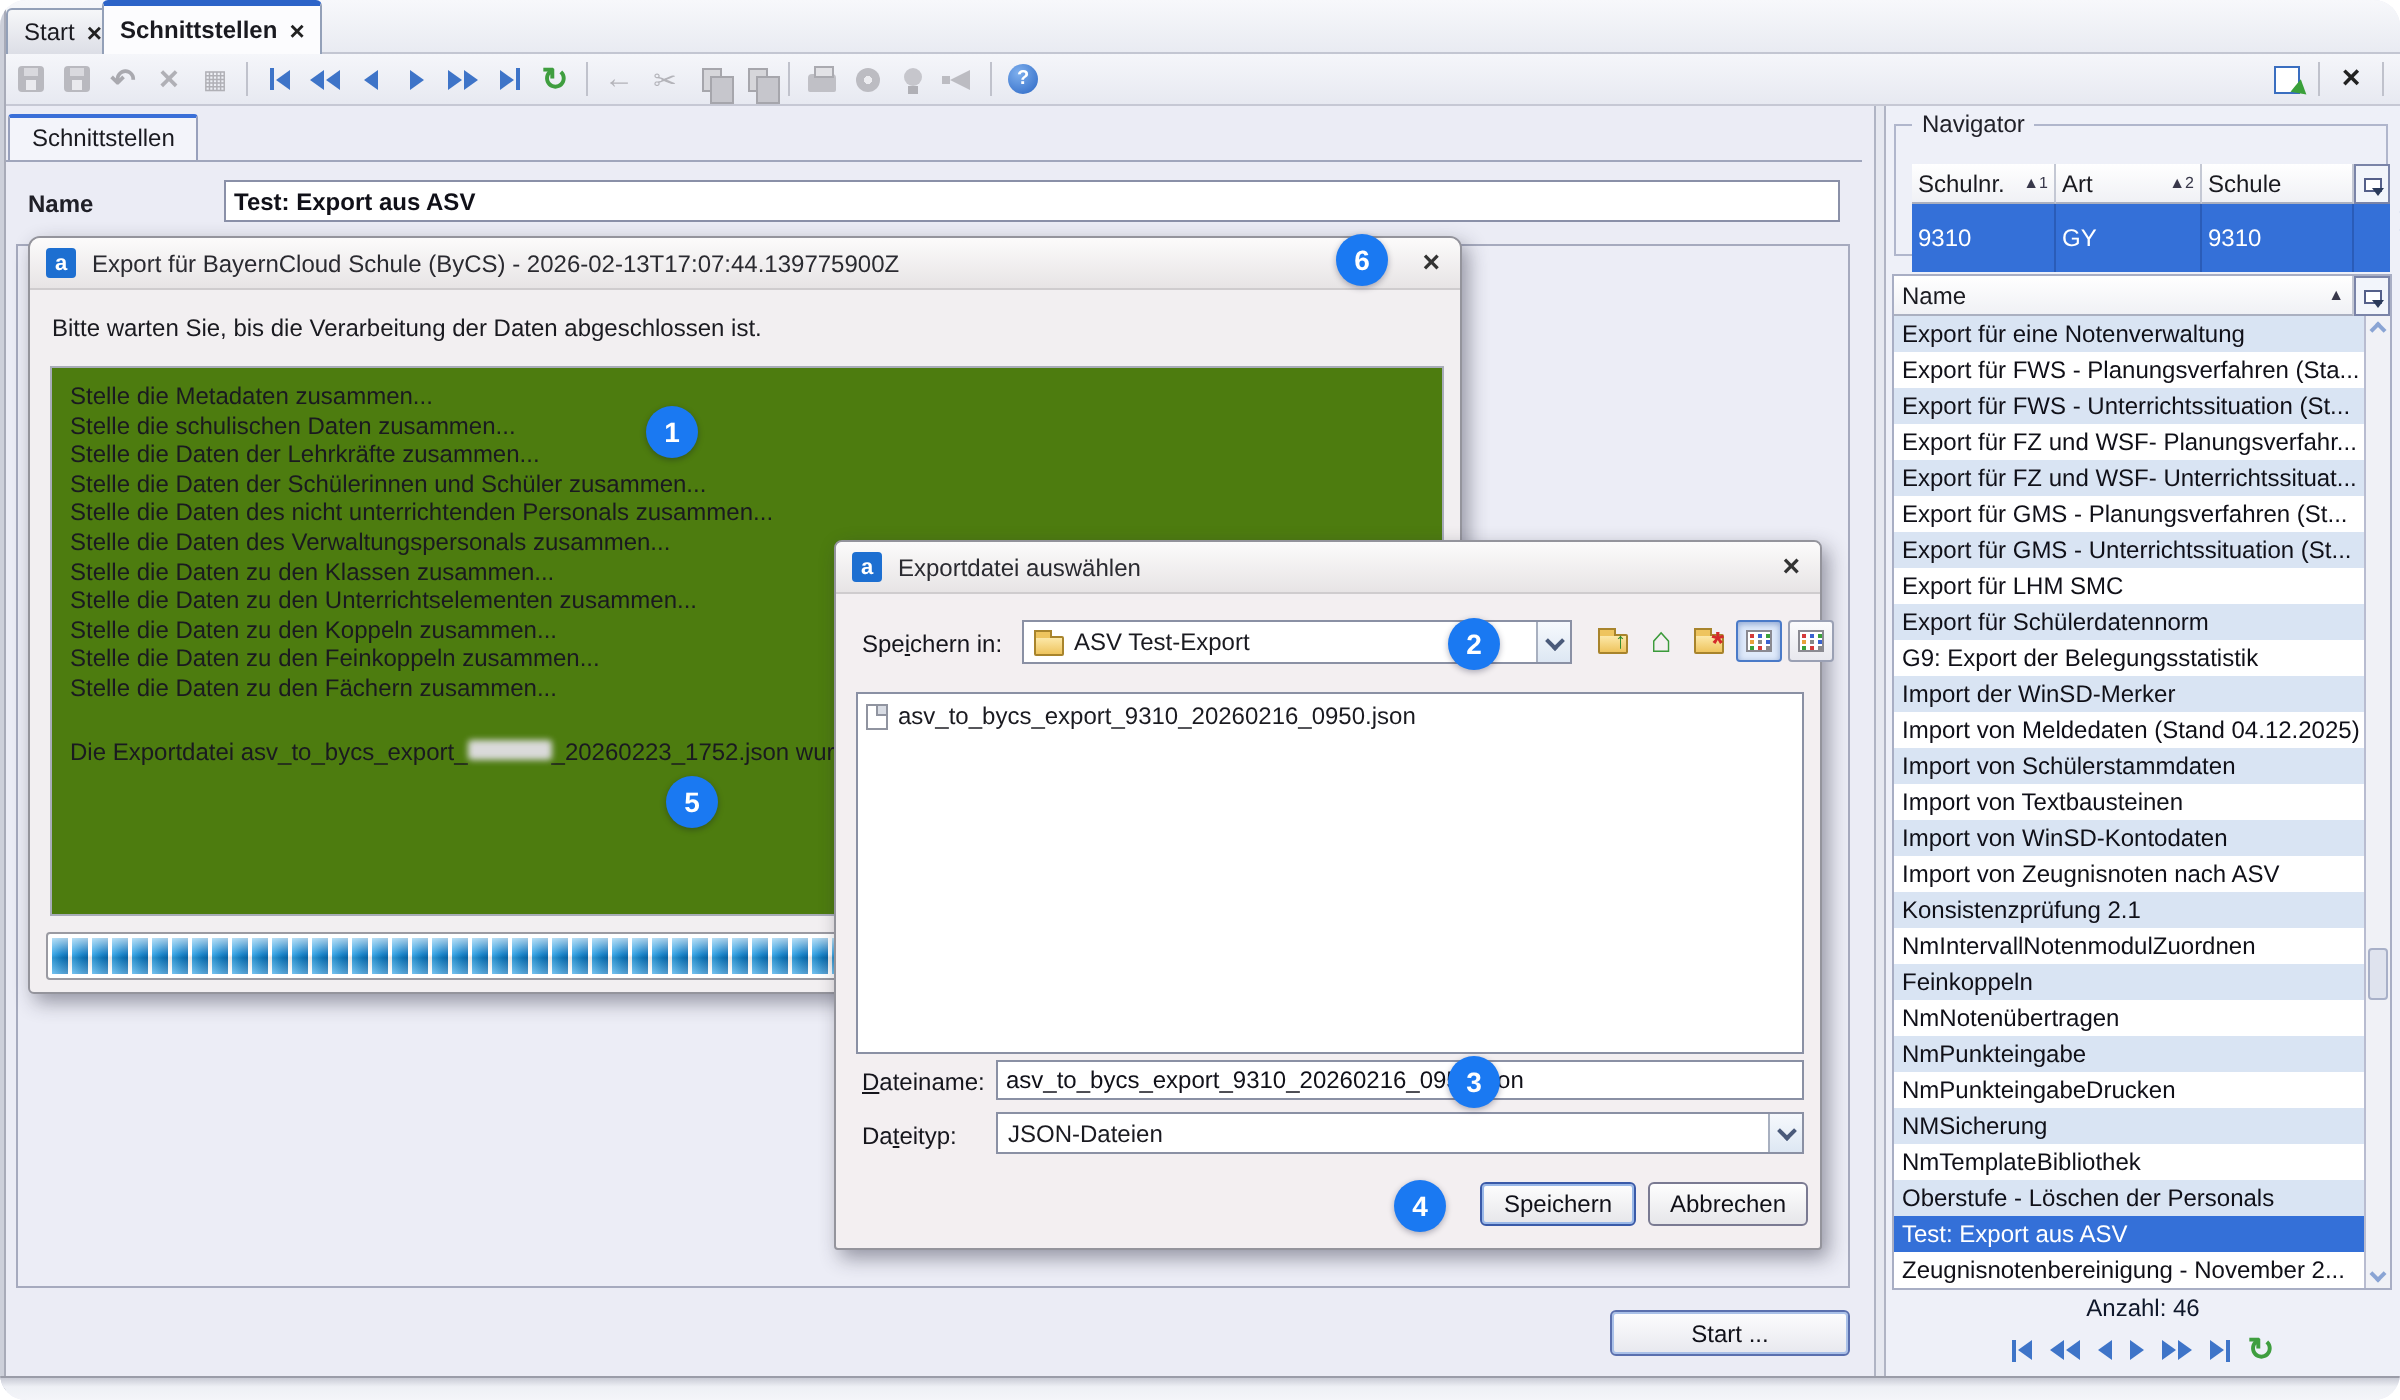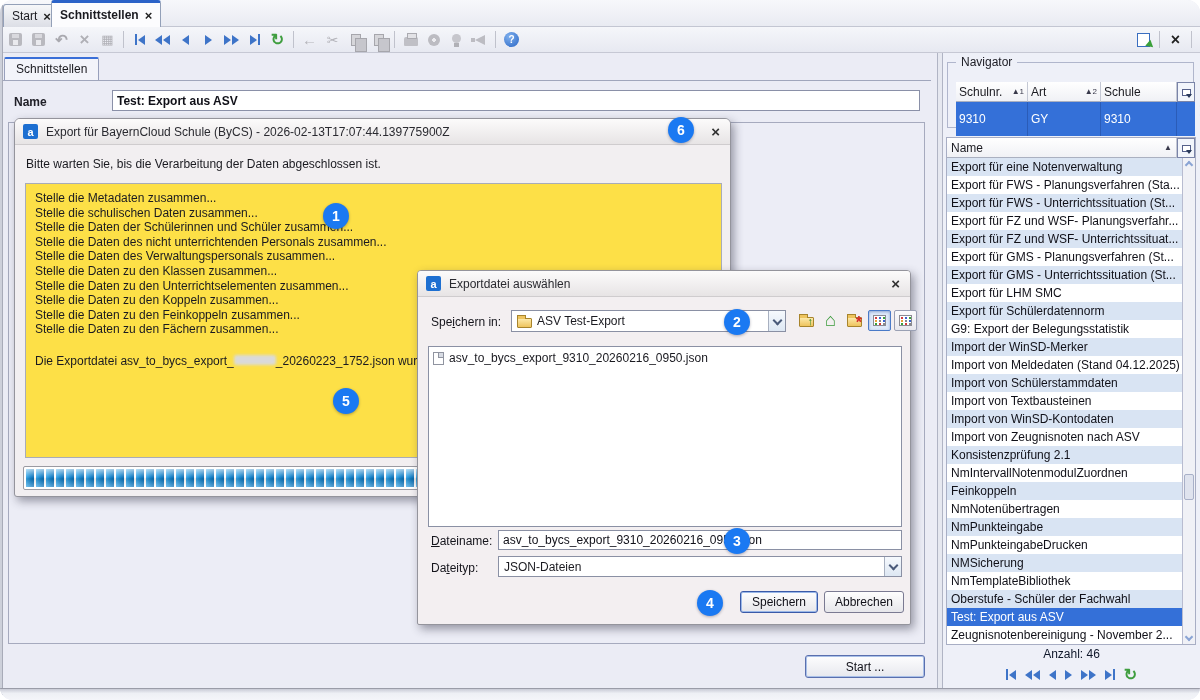--- a/index.html
+++ b/index.html
@@ -97,21 +97,21 @@
   
   .dialog { position:absolute; background:#f2eff1; border:1px solid #94949c; box-shadow:3px 4px 10px rgba(40,40,60,.45); }
   .titlebar { height:26px; background:linear-gradient(#fcfbfb,#e7e4e5); border-bottom:1px solid #cfccce; display:flex; align-items:center; padding:0 8px; gap:8px; }
   .appicon { width:15px; height:15px; background:#1d6fd1; border-radius:2px; color:#fff; font-weight:bold; font-size:11px; display:flex; align-items:center; justify-content:center; }
   .dtitle { font-size:12px; color:#2a2a30; flex:1; white-space:nowrap; overflow:hidden; }
   .dclose { font-size:15px; font-weight:bold; color:#333; padding:0 2px; }
 
   .bycs { left:14px; top:118px; width:717px; height:379px; border-radius:6px 6px 3px 3px; z-index:10; }
   .bycs .titlebar { border-radius:5px 5px 0 0; }
   .intro { position:absolute; left:11px; top:38px; font-size:12px; }
-  .msgbox { position:absolute; left:10px; top:64px; width:697px; height:275px; background:#fde047; border:1px solid #a8acb8; padding:7px 9px; font-size:12px; line-height:14.6px; overflow:hidden; }
+  .msgbox { position:absolute; left:10px; top:64px; width:697px; height:275px; background:#4d7c0f; border:1px solid #a8acb8; padding:7px 9px; font-size:12px; line-height:14.6px; overflow:hidden; }
   .resultline { margin-top:17px; white-space:nowrap; }
   .redacted { display:inline-block; width:42px; height:10px; background:#dadada; border-radius:2px; filter:blur(1.5px); vertical-align:baseline; }
   .pbar { position:absolute; left:8px; top:347px; width:701px; height:24px; border:1px solid #9a9aa2; background:#fff; padding:2px; border-radius:2px; }
   .stripes { height:100%; background:
     linear-gradient(180deg, rgba(255,255,255,.65), rgba(255,255,255,.05) 45%, rgba(0,0,0,.10) 55%, rgba(255,255,255,.3)),
     repeating-linear-gradient(90deg,#39a9ea 0px,#1080c8 5px,#0b6eb4 8px,#ffffff 8px,#ffffff 10px); }
 
   .filedlg { left:417px; top:270px; width:494px; height:355px; border-radius:4px 4px 2px 2px; z-index:20; background:#f3eff1; }
   .filedlg .titlebar { border-radius:3px 3px 0 0; }
   .flabel { position:absolute; font-size:12px; color:#15151c; }
@@ -327,21 +327,21 @@
           <div class="lrow">Import von WinSD-Kontodaten</div>
           <div class="lrow">Import von Zeugnisnoten nach ASV</div>
           <div class="lrow">Konsistenzprüfung 2.1</div>
           <div class="lrow">NmIntervallNotenmodulZuordnen</div>
           <div class="lrow">Feinkoppeln</div>
           <div class="lrow">NmNotenübertragen</div>
           <div class="lrow">NmPunkteingabe</div>
           <div class="lrow">NmPunkteingabeDrucken</div>
           <div class="lrow">NMSicherung</div>
           <div class="lrow">NmTemplateBibliothek</div>
-          <div class="lrow">Oberstufe - Schüler der Fachwahl</div>
+          <div class="lrow">Oberstufe - Löschen der Personals</div>
           <div class="lrow selected">Test: Export aus ASV</div>
           <div class="lrow">Zeugnisnotenbereinigung - November 2...</div>
         </div>
         <div class="scrollbar">
           <div class="sbbtn">
               <span class="chevup"></span>
             </div>
           <div class="sbtrack">
               <div class="sbthumb"></div>
             </div>
@@ -385,20 +385,21 @@
   <div class="dialog bycs">
     <div class="titlebar">
       <span class="appicon">a</span>
       <span class="dtitle">Export für BayernCloud Schule (ByCS) - 2026-02-13T17:07:44.139775900Z</span>
       <span class="dclose">×</span>
     </div>
     <div class="intro">Bitte warten Sie, bis die Verarbeitung der Daten abgeschlossen ist.</div>
     <div class="msgbox">
       <div>Stelle die Metadaten zusammen...</div>
       <div>Stelle die schulischen Daten zusammen...</div>
+      <div>Stelle die Daten der Lehrkräfte zusammen...</div>
       <div>Stelle die Daten der Schülerinnen und Schüler zusammen...</div>
       <div>Stelle die Daten des nicht unterrichtenden Personals zusammen...</div>
       <div>Stelle die Daten des Verwaltungspersonals zusammen...</div>
       <div>Stelle die Daten zu den Klassen zusammen...</div>
       <div>Stelle die Daten zu den Unterrichtselementen zusammen...</div>
       <div>Stelle die Daten zu den Koppeln zusammen...</div>
       <div>Stelle die Daten zu den Feinkoppeln zusammen...</div>
       <div>Stelle die Daten zu den Fächern zusammen...</div>
       <div class="resultline">
         <span>Die Exportdatei asv_to_bycs_export_</span><span class="redacted"></span><span>_20260223_1752.json wurde erfolgre</span>

